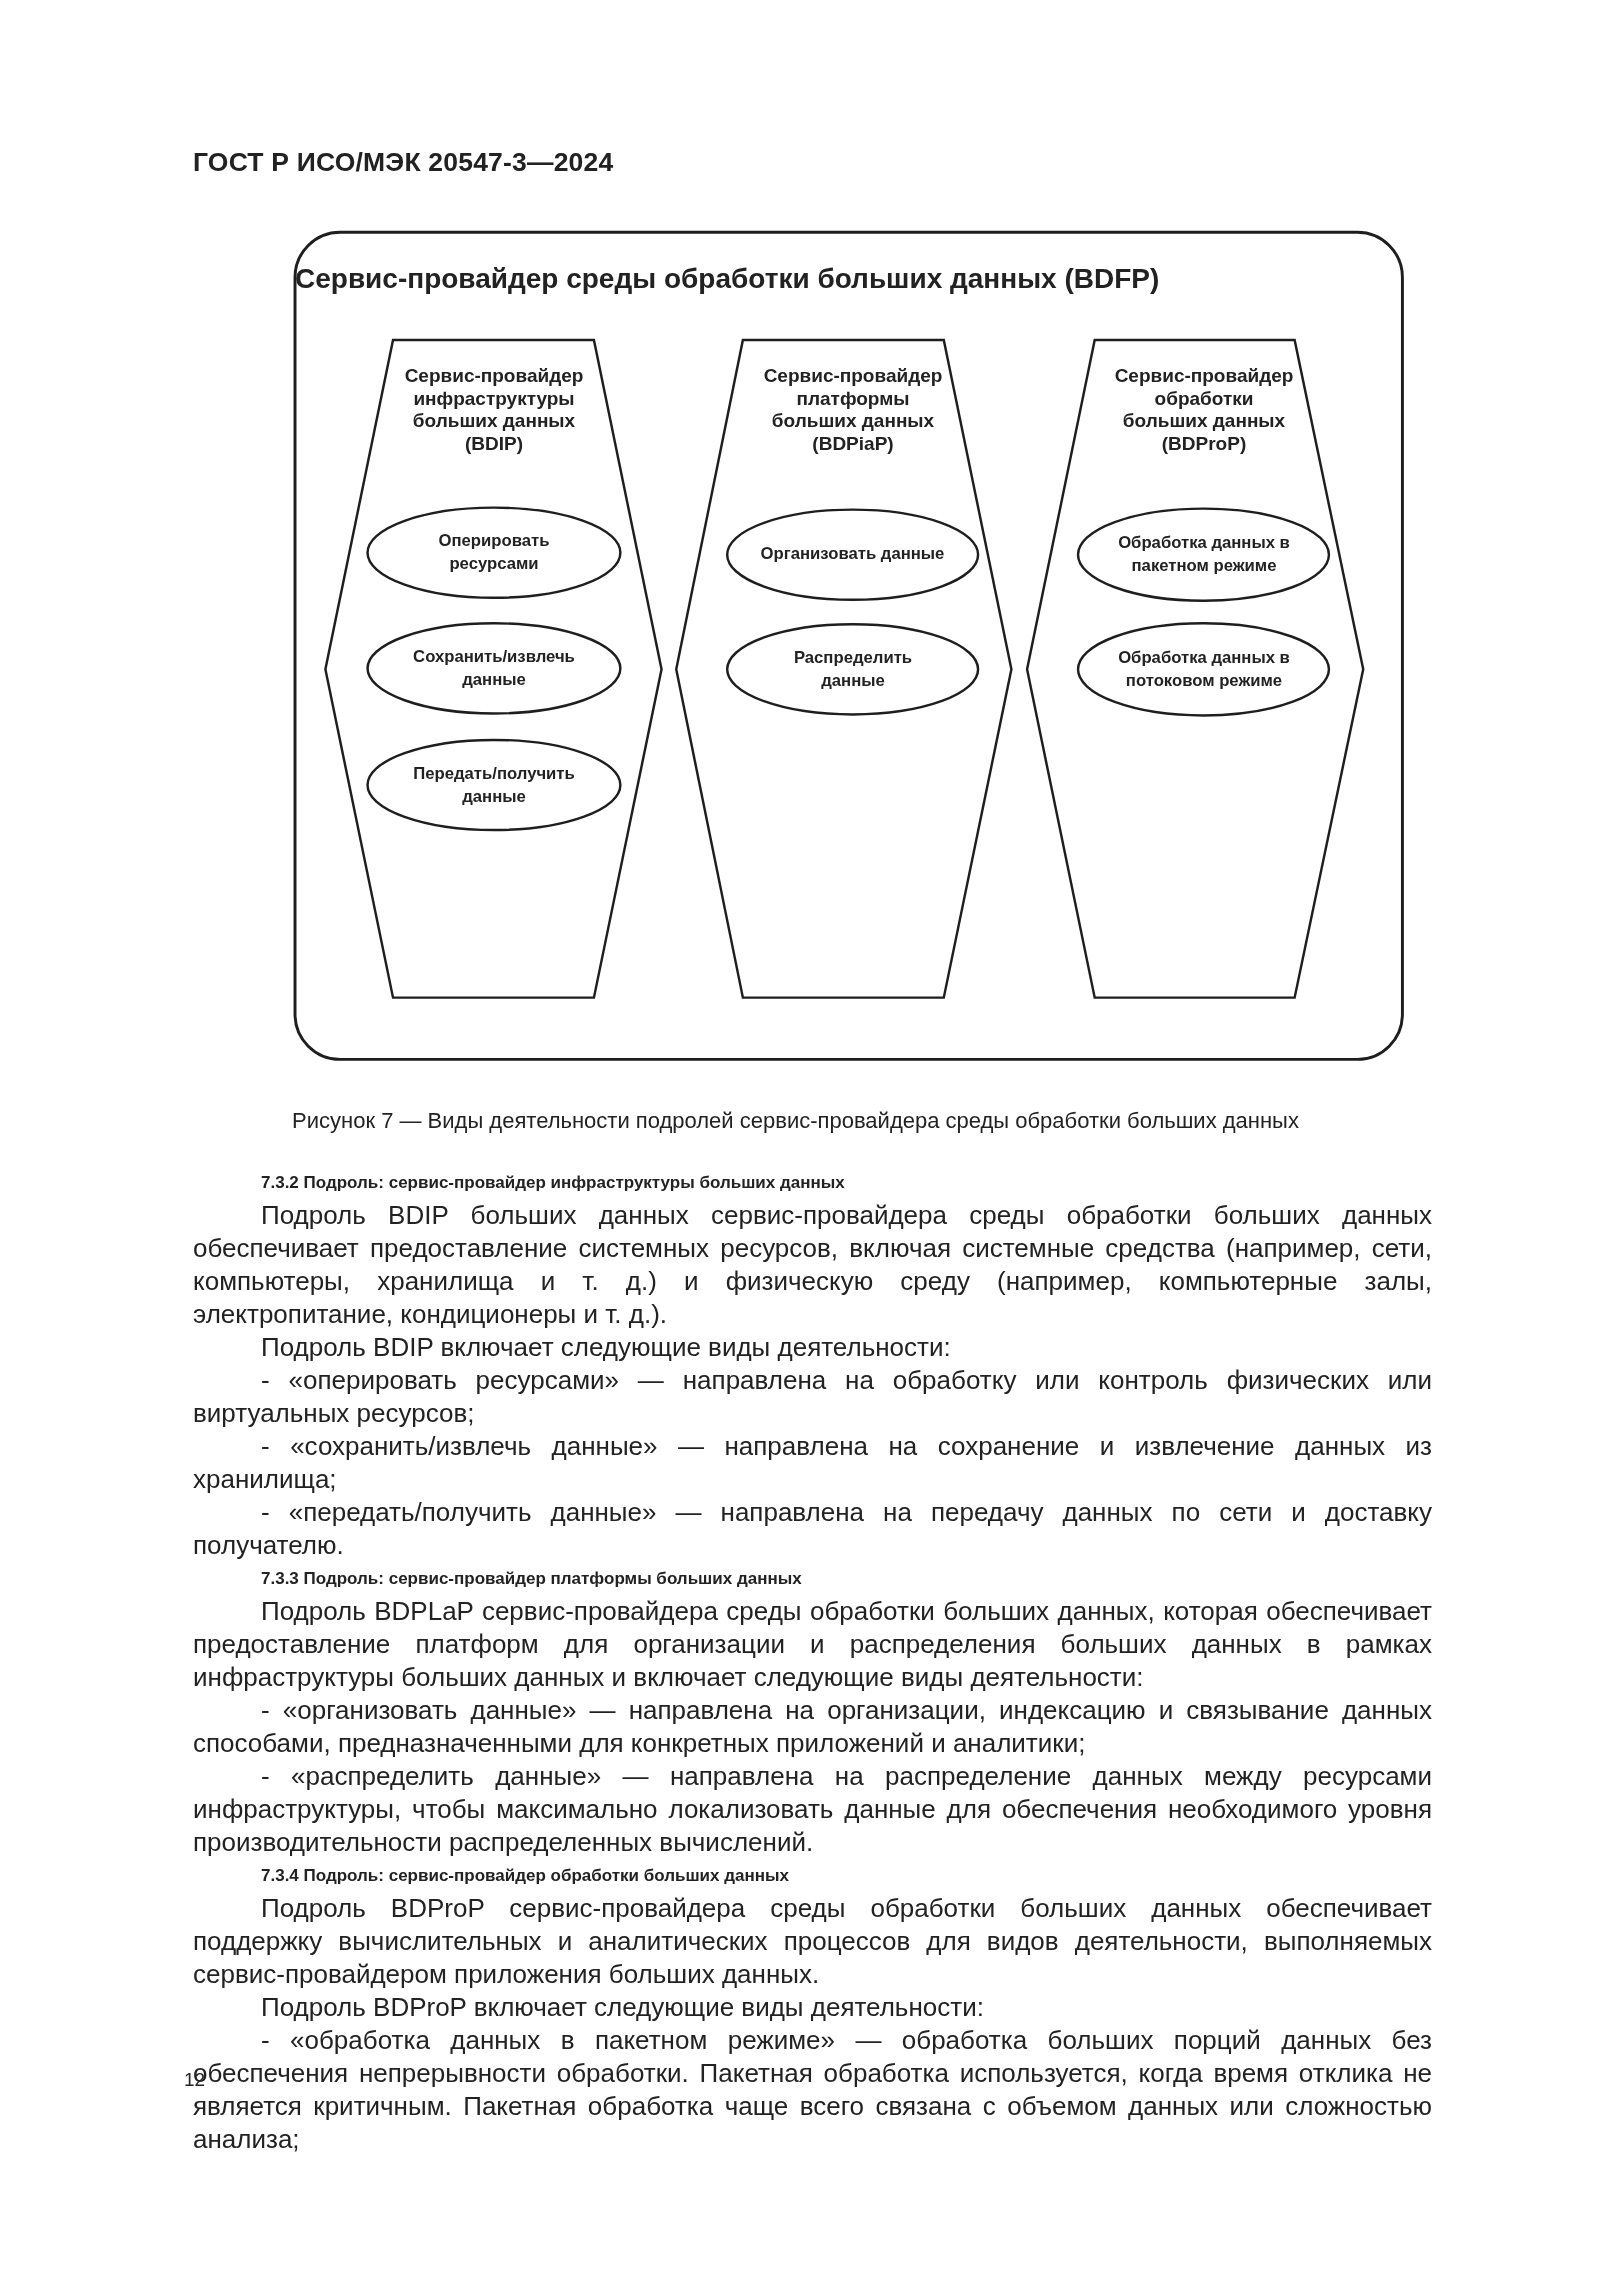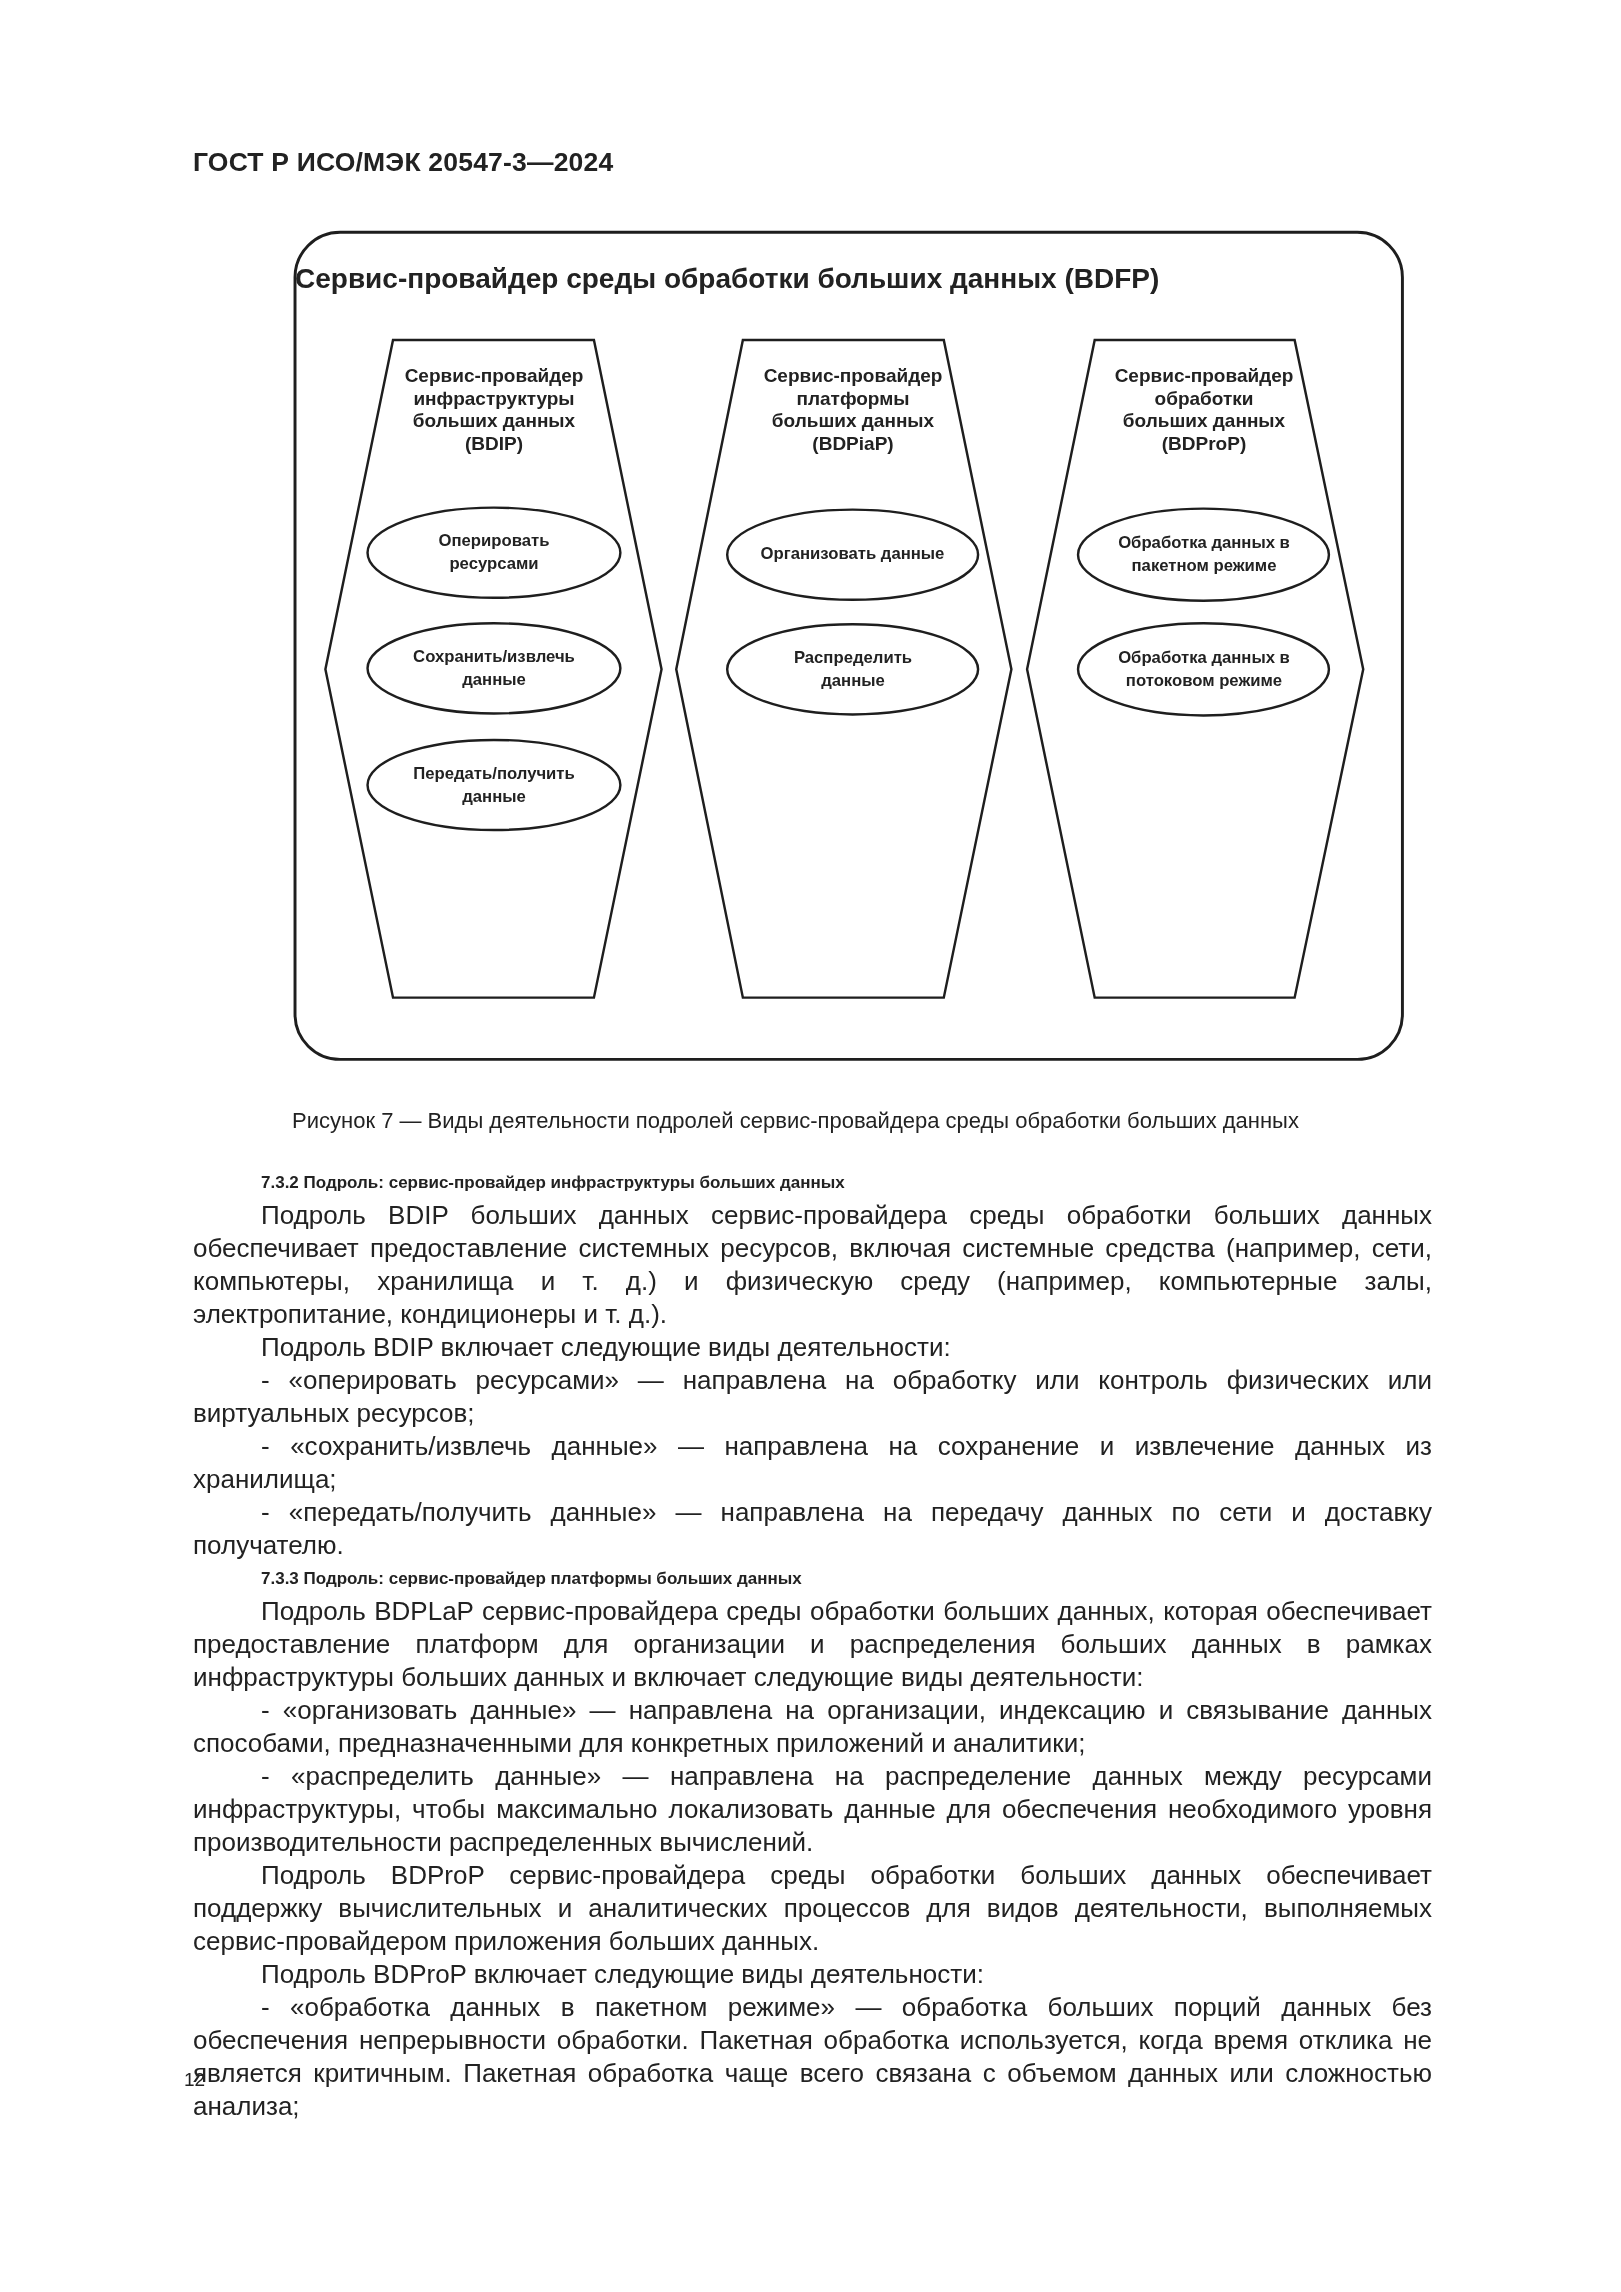--- a/index.html
+++ b/index.html
@@ -80,19 +80,20 @@
   <p class="ind">Подроль BDIP включает следующие виды деятельности:</p>
   <p class="ind">- «оперировать ресурсами» — направлена на обработку или контроль физических или виртуальных ресурсов;</p>
   <p class="ind">- «сохранить/извлечь данные» — направлена на сохранение и извлечение данных из хранилища;</p>
   <p class="ind">- «передать/получить данные» — направлена на передачу данных по сети и доставку получателю.</p>
 
   <h3>7.3.3 Подроль: сервис-провайдер платформы больших данных</h3>
   <p class="ind">Подроль BDPLaP сервис-провайдера среды обработки больших данных, которая обеспечивает предоставление платформ для организации и распределения больших данных в рамках инфраструктуры больших данных и включает следующие виды деятельности:</p>
   <p class="ind">- «организовать данные» — направлена на организации, индексацию и связывание данных способами, предназначенными для конкретных приложений и аналитики;</p>
   <p class="ind">- «распределить данные» — направлена на распределение данных между ресурсами инфраструктуры, чтобы максимально локализовать данные для обеспечения необходимого уровня производительности распределенных вычислений.</p>
 
+  <h3>7.3.4 Подроль: сервис-провайдер обработки больших данных</h3>
   <p class="ind">Подроль BDProP сервис-провайдера среды обработки больших данных обеспечивает поддержку вычислительных и аналитических процессов для видов деятельности, выполняемых сервис-провайдером приложения больших данных.</p>
   <p class="ind">Подроль BDProP включает следующие виды деятельности:</p>
   <p class="ind">- «обработка данных в пакетном режиме» — обработка больших порций данных без обеспечения непрерывности обработки. Пакетная обработка используется, когда время отклика не является критичным. Пакетная обработка чаще всего связана с объемом данных или сложностью анализа;</p>
 </div>
 
 <div class="page-num">12</div>
 
 
 </body></html>

